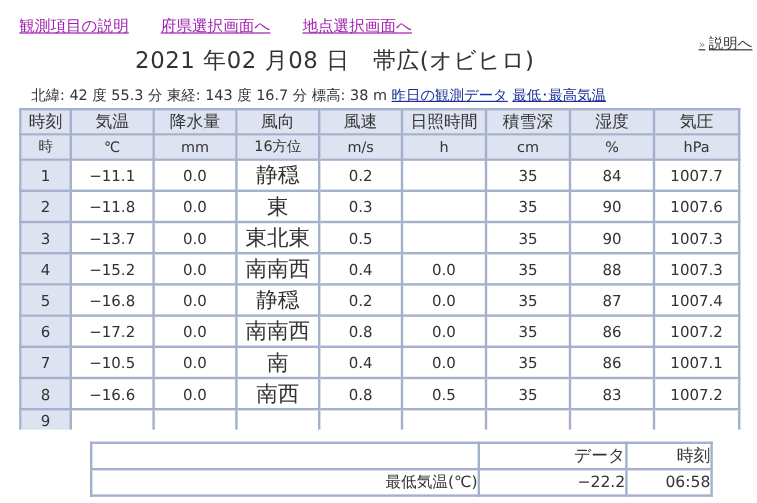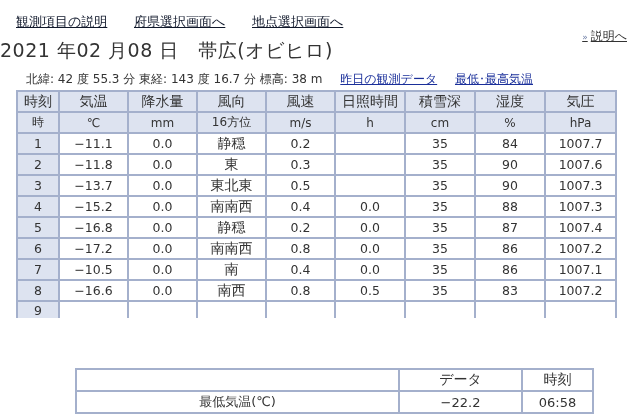--- a/index.html
+++ b/index.html
@@ -12,61 +12,61 @@
       font-family: "DejaVu Sans", "Liberation Sans", sans-serif;
       color: #333333;
     }
     .page { position: relative; width: 631px; height: 419px; }
     .topnav {
       position: absolute; top: 13px; left: 16px; right: 0;
       height: 20px; font-size: 13px;
     }
     .topnav a {
       position: absolute; top: 0;
-      color: #0f172a; text-decoration: underline; white-space: nowrap;
+      color: #a21caf; text-decoration: underline; white-space: nowrap;
     }
     .topnav .help {
       position: absolute; top: 15px; right: 4px;
       font-size: 12px; color: #333; white-space: nowrap; text-decoration: underline;
     }
     .topnav .help .arrow { color: #7080a8; font-size: 9px; margin-right: 3px; }
     .title {
       position: absolute; top: 38px; left: 0; width: 558px;
-      text-align: left; font-size: 19px; color: #333333;
+      text-align: center; font-size: 19px; color: #333333;
       letter-spacing: 0.5px; white-space: nowrap;
     }
     .infoline {
       position: absolute; top: 71px; left: 26px; right: 0;
       font-size: 12px; color: #333; white-space: nowrap;
     }
     .infoline a {
-      color: #1a2f9a; text-decoration: underline; margin-left: 14px;
+      color: #1a2f9a; text-decoration: underline; 
     }
     table.obs {
       position: absolute; top: 90px; left: 16px;
       border-collapse: collapse; table-layout: fixed;
       width: 599px; font-size: 12.5px;
     }
     table.obs td, table.obs th {
       border: 2px solid #a4b0cc; text-align: center; padding: 0;
       font-weight: normal; white-space: nowrap; overflow: hidden;
     }
     table.obs thead tr.h1 th { height: 19px; background: #dde3f0; font-size: 14px; color: #333; }
     table.obs thead tr.h2 th { height: 19px; background: #dde3f0; font-size: 12px; color: #333; }
     table.obs tbody td { height: 19px; background: #ffffff; color: #333; }
     table.obs tbody td.hour { background: #dde3f0; }
-    table.obs tbody td.dir { font-size: 14px; }
+    table.obs tbody td.dir { font-size: 18px; }
     table.obs tbody tr.partial td { border-bottom: none; height: 16px; }
     table.summary {
       position: absolute; top: 368px; left: 75px;
       border-collapse: collapse; table-layout: fixed;
       width: 517px; font-size: 13px;
     }
     table.summary td, table.summary th {
-      border: 2px solid #a4b0cc; text-align: center; padding: 0;
+      border: 2px solid #a4b0cc; text-align: right; padding: 0;
       font-weight: normal; height: 20px; background: #fff; color: #333;
     }
     table.summary th { font-size: 14px; }
   </style>
 </head>
 <body>
 
 <div class="page">
 
   <div class="topnav">

